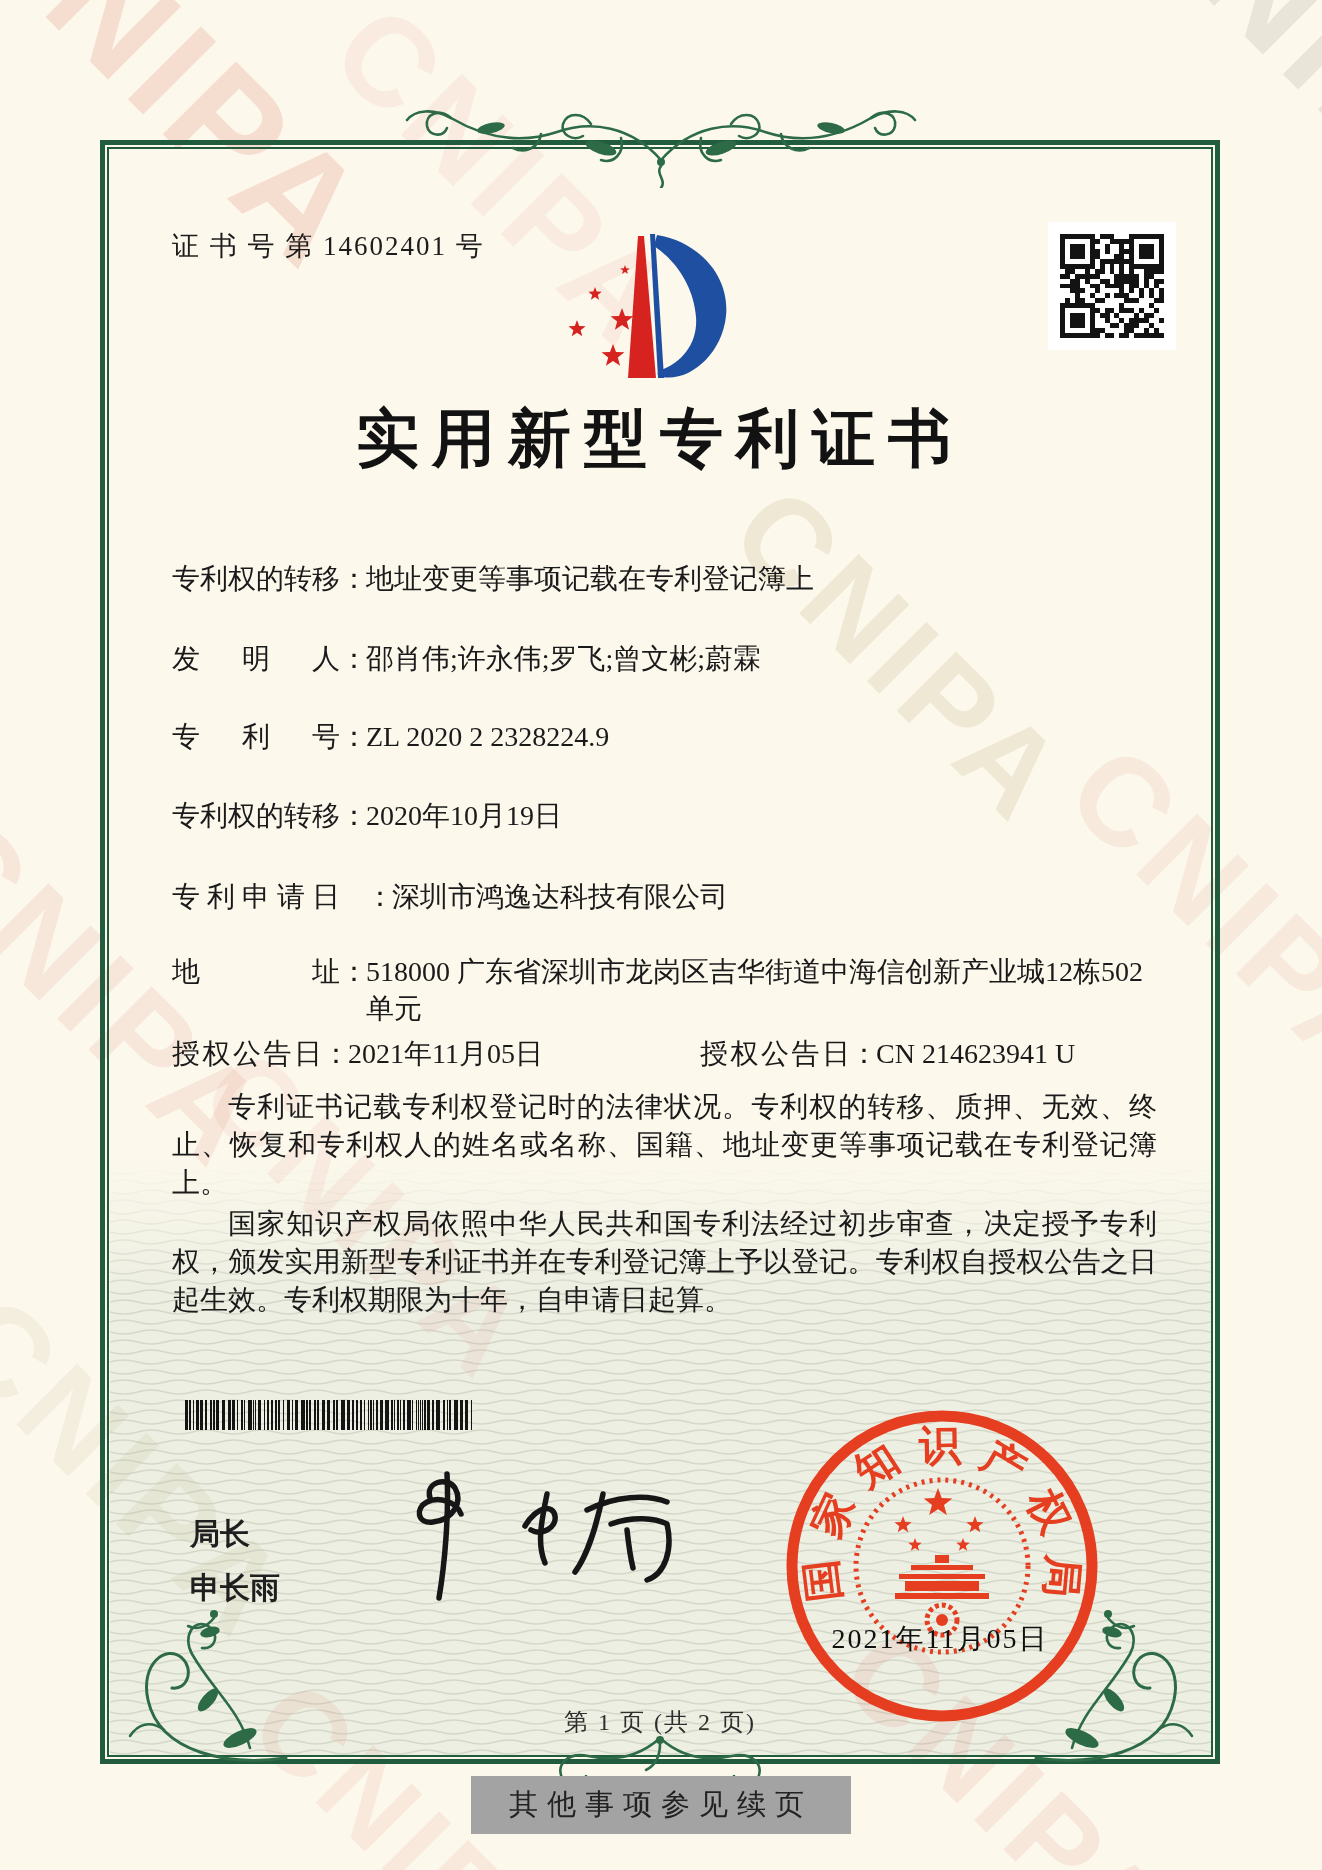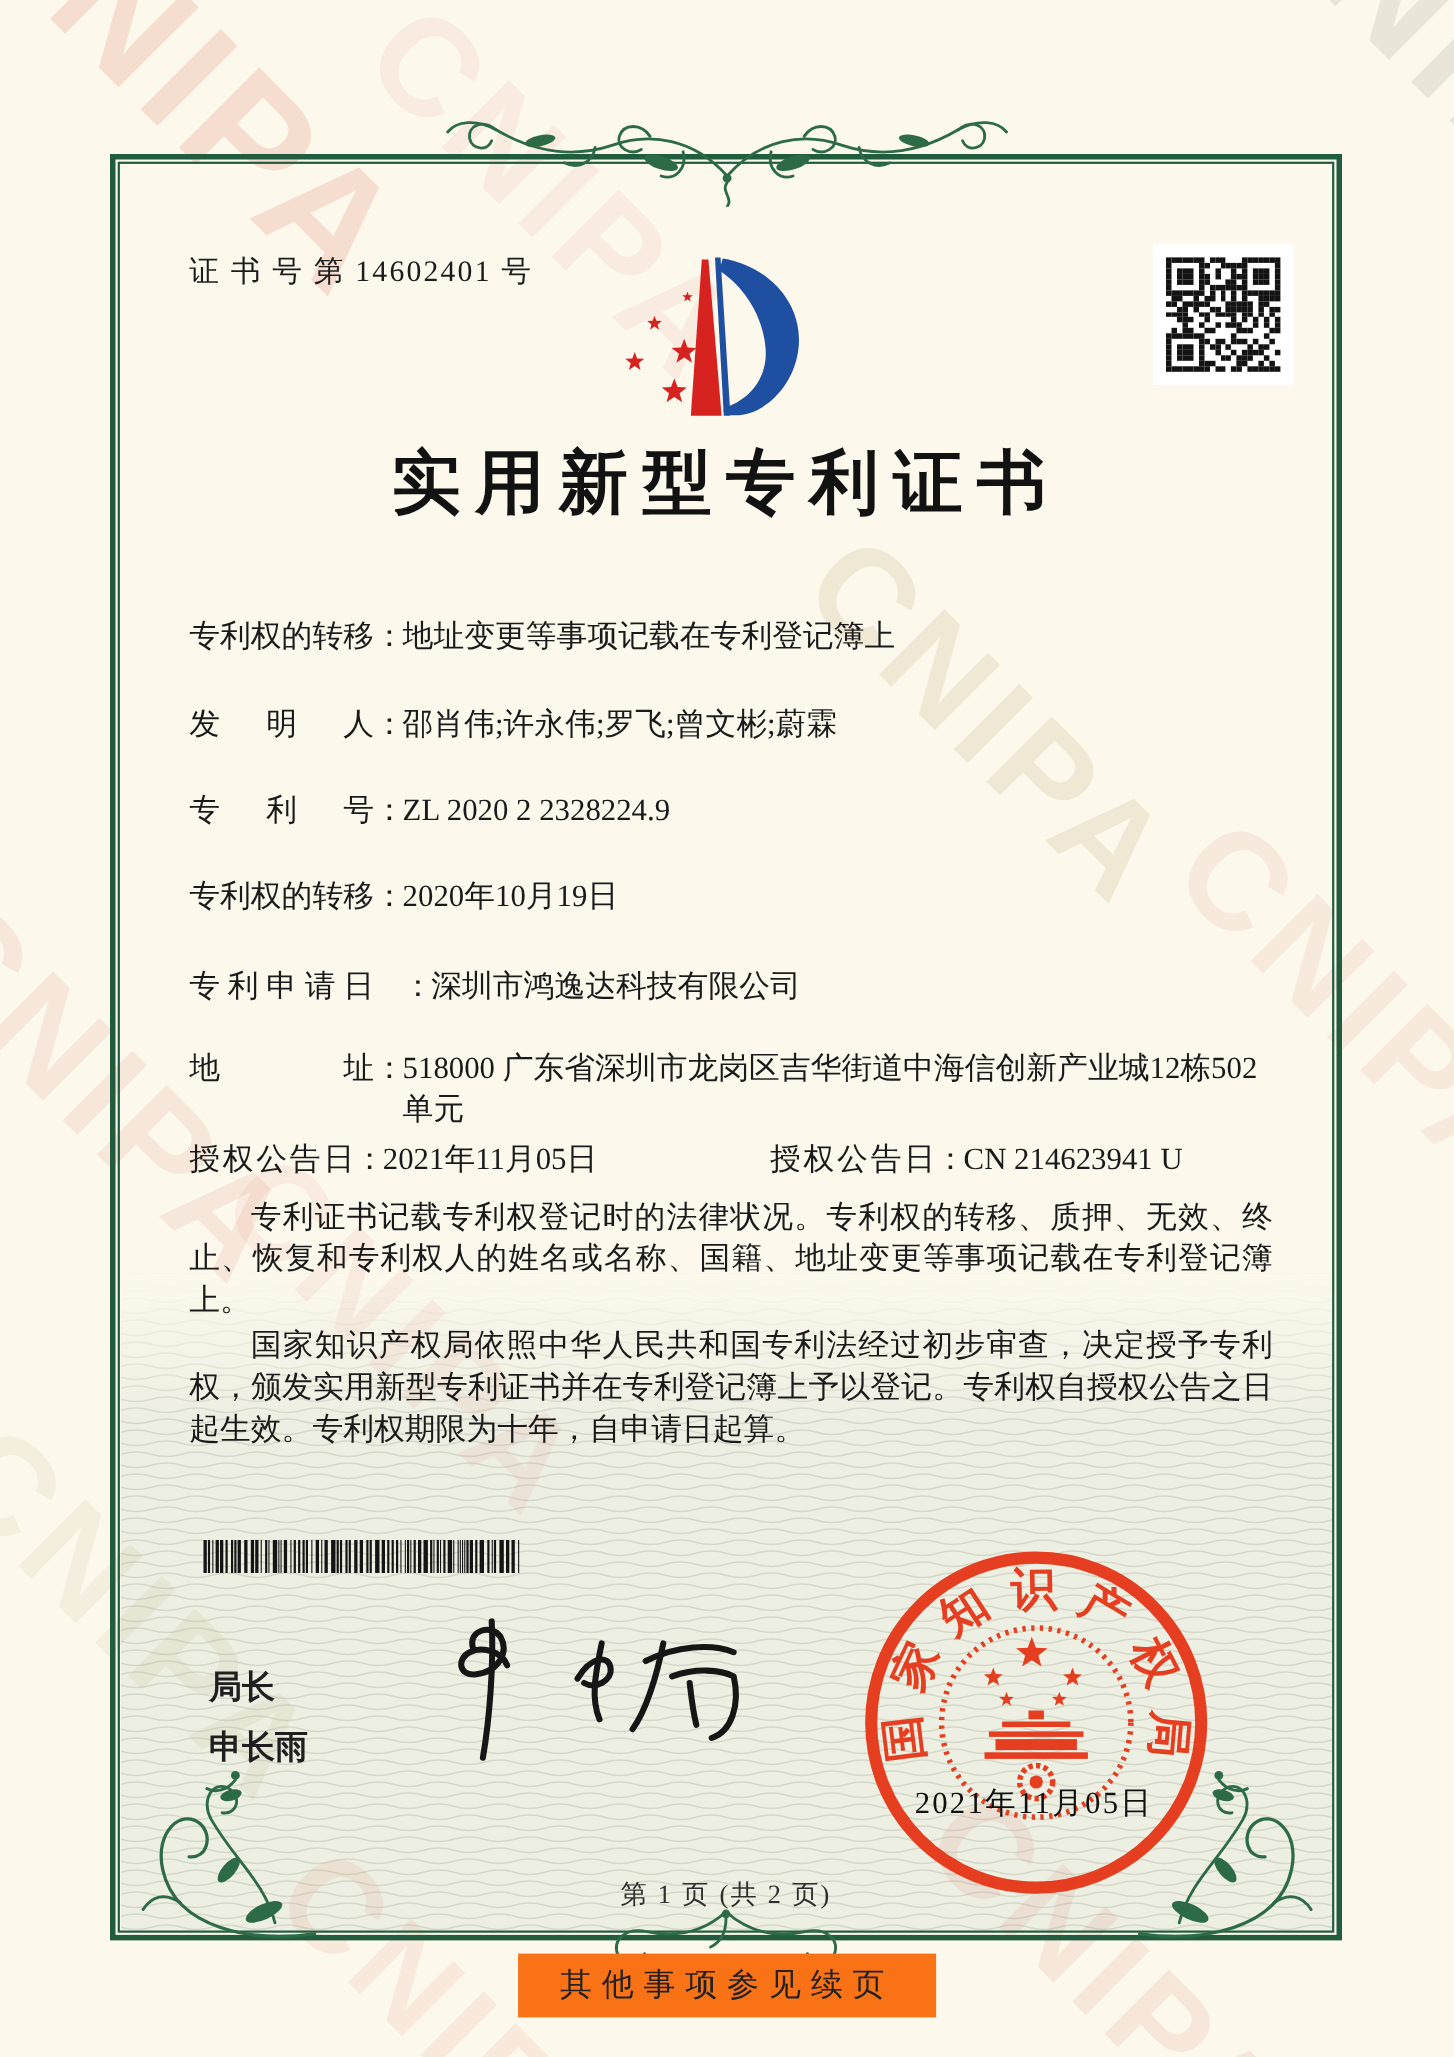--- a/index.html
+++ b/index.html
@@ -73,21 +73,21 @@
 
   .seal{left:779px;top:1403px;z-index:9;opacity:.95;}
   .seal .red{fill:#e63517;}
   .seal text{font-size:42px;font-weight:700;fill:#e63517;text-anchor:middle;
              font-family:"Liberation Serif","DejaVu Serif",serif;}
   .sealdate{left:818px;top:1620px;width:244px;text-align:center;font-size:28px;
             letter-spacing:2px;color:#101010;z-index:11;}
 
   .pageno{left:100px;width:1120px;top:1706px;text-align:center;font-size:24px;letter-spacing:2px;color:#2e2e2e;z-index:10;}
   .footer{left:0;width:1322px;top:1776px;text-align:center;z-index:10;}
-  .footer span{display:inline-block;background:#f97316;padding:9px 38px;font-size:29px;letter-spacing:9px;color:#222;}
+  .footer span{display:inline-block;background:#a3a3a3;padding:9px 38px;font-size:29px;letter-spacing:9px;color:#222;}
 </style>
 </head>
 <body>
 
 <span class="wm wm1">CNIPA</span>
 <span class="wm wm2">CNIPA</span>
 <span class="wm wm3">CNIPA</span>
 <span class="wm wm4">CNIPA</span>
 <span class="wm wm5">CNIPA</span>
 <span class="wm wm6">CNIPA</span>

